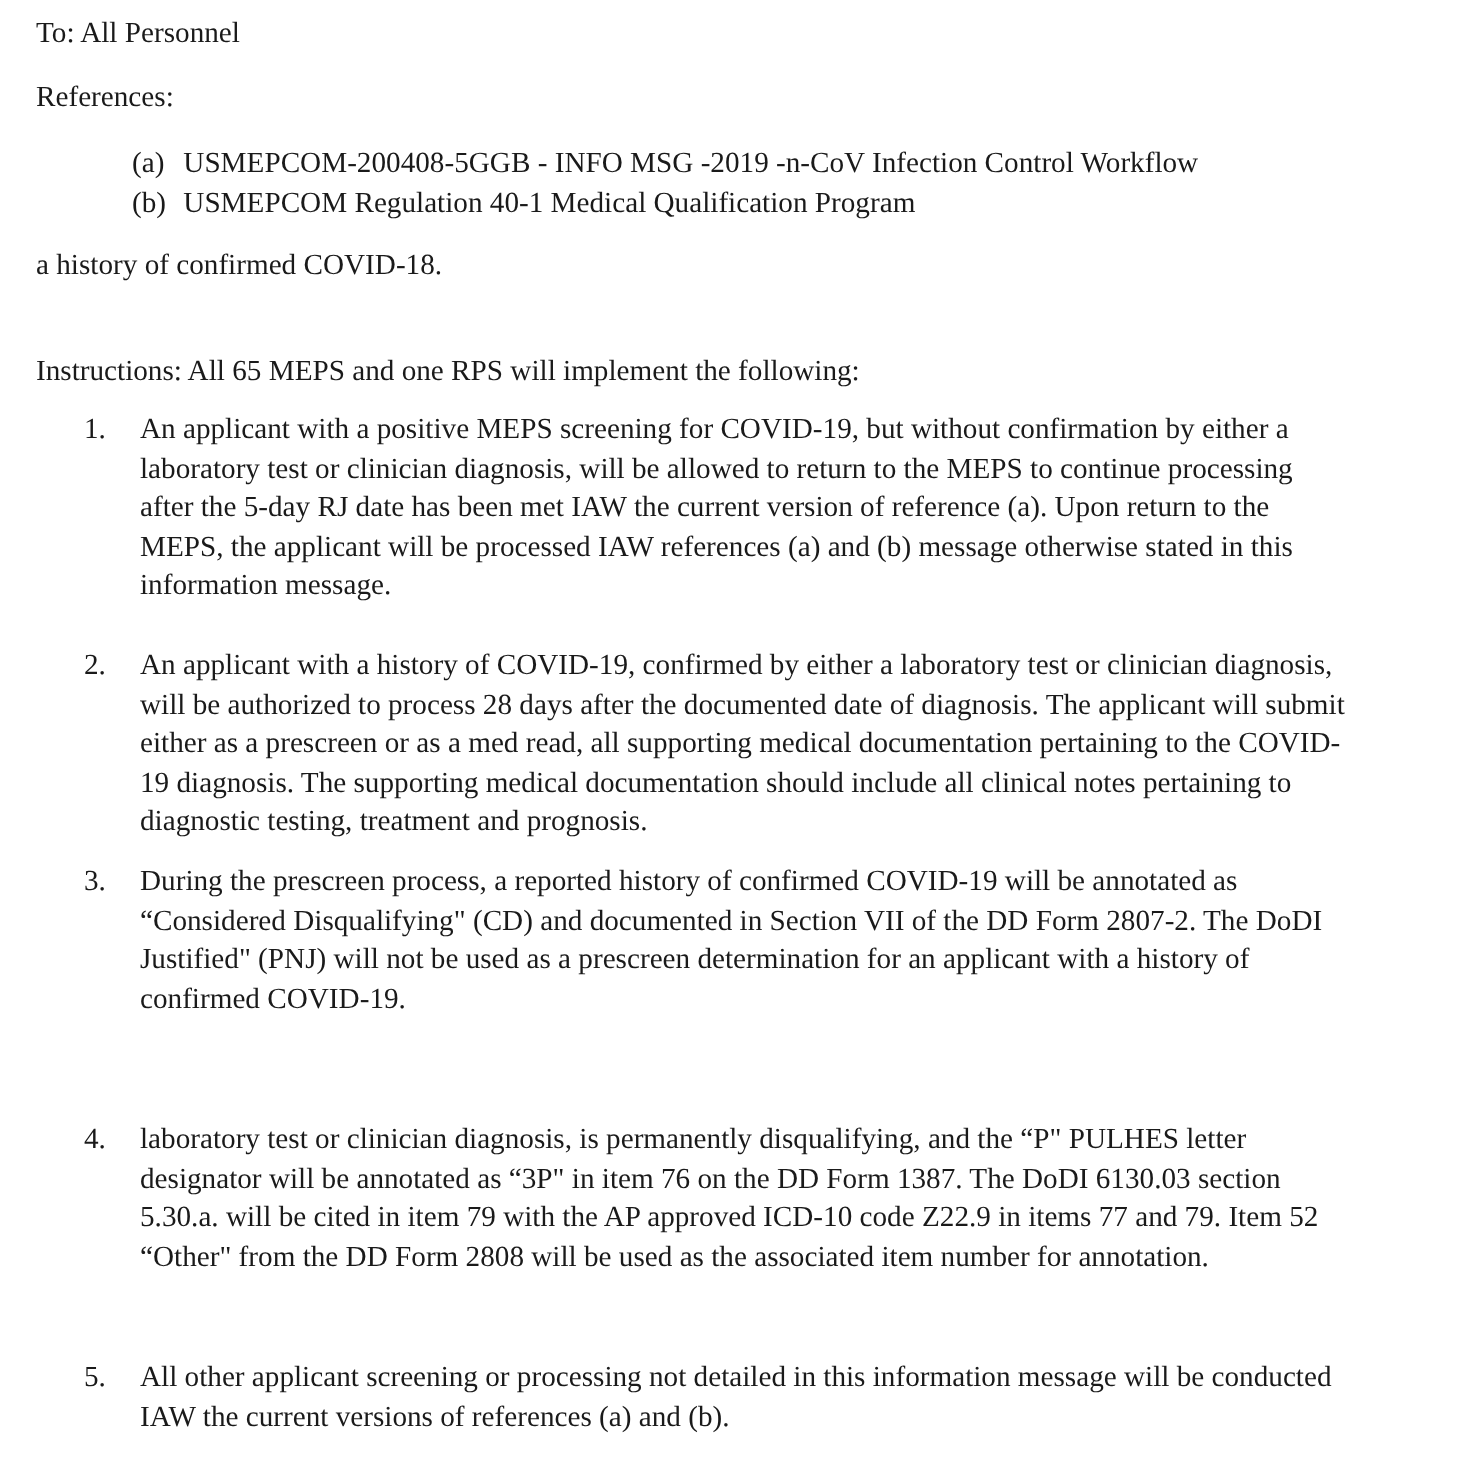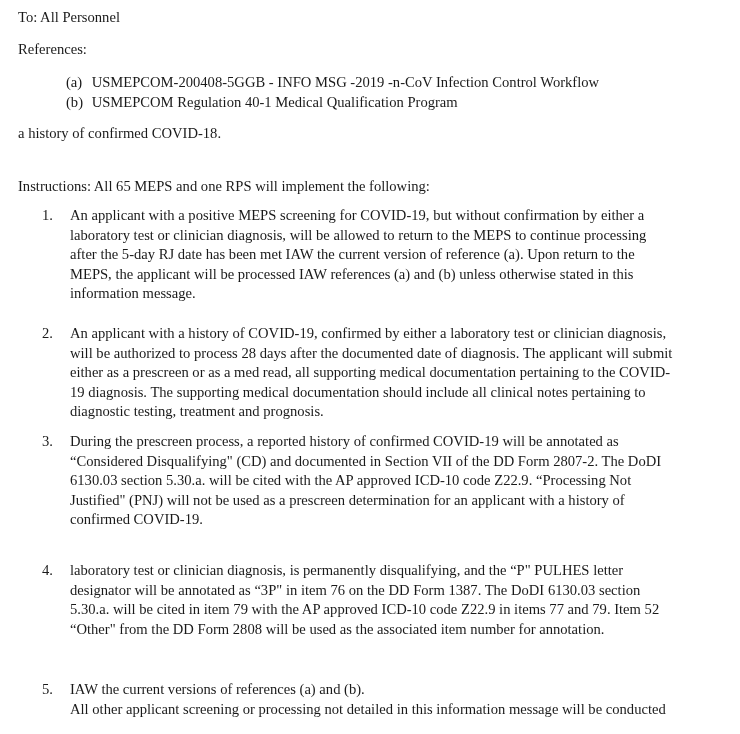--- a/index.html
+++ b/index.html
@@ -108,58 +108,57 @@
   <div class="instructions">
     <span class="ln">Instructions: All 65 MEPS and one RPS will implement the following:</span>
   </div>
 
   <div class="item item-1">
     <span class="num">1.</span>
     <div class="body">
       <span class="ln">An applicant with a positive MEPS screening for COVID-19, but without confirmation by either a</span>
       <span class="ln">laboratory test or clinician diagnosis, will be allowed to return to the MEPS to continue processing</span>
       <span class="ln">after the 5-day RJ date has been met IAW the current version of reference (a). Upon return to the</span>
-      <span class="ln">MEPS, the applicant will be processed IAW references (a) and (b) unless otherwise stated in this</span>
+      <span class="ln">MEPS, the applicant will be processed IAW references (a) and (b) message otherwise stated in this</span>
       <span class="ln">information message.</span>
     </div>
   </div>
 
   <div class="item item-2">
     <span class="num">2.</span>
     <div class="body">
       <span class="ln">An applicant with a history of COVID-19, confirmed by either a laboratory test or clinician diagnosis,</span>
       <span class="ln">will be authorized to process 28 days after the documented date of diagnosis. The applicant will submit</span>
       <span class="ln">either as a prescreen or as a med read, all supporting medical documentation pertaining to the COVID-</span>
       <span class="ln">19 diagnosis. The supporting medical documentation should include all clinical notes pertaining to</span>
       <span class="ln">diagnostic testing, treatment and prognosis.</span>
     </div>
   </div>
 
   <div class="item item-3">
     <span class="num">3.</span>
     <div class="body">
       <span class="ln">During the prescreen process, a reported history of confirmed COVID-19 will be annotated as</span>
       <span class="ln">“Considered Disqualifying" (CD) and documented in Section VII of the DD Form 2807-2.  The DoDI</span>
-      <span class="ln">6130.03 section 5.30.a. will be cited with the AP approved ICD-10 code Z22.9. “Processing Not</span>
       <span class="ln">Justified" (PNJ) will not be used as a prescreen determination for an applicant with a history of</span>
       <span class="ln">confirmed COVID-19.</span>
     </div>
   </div>
 
   <div class="item item-4">
     <span class="num">4.</span>
     <div class="body">
       <span class="ln">laboratory test or clinician diagnosis, is permanently disqualifying, and the “P" PULHES letter</span>
       <span class="ln">designator will be annotated as “3P" in item 76 on the DD Form 1387.  The DoDI 6130.03 section</span>
       <span class="ln">5.30.a. will be cited in item 79 with the AP approved ICD-10 code Z22.9 in items 77 and 79.  Item 52</span>
       <span class="ln">“Other" from the DD Form 2808 will be used as the associated item number for annotation.</span>
     </div>
   </div>
 
   <div class="item item-5">
     <span class="num">5.</span>
     <div class="body">
+      <span class="ln">All other applicant screening or processing not detailed in this information message will be conducted</span>
       <span class="ln">IAW the current versions of references (a) and (b).</span>
-      <span class="ln">All other applicant screening or processing not detailed in this information message will be conducted</span>
     </div>
   </div>
 
 </div>
 
 </body></html>

